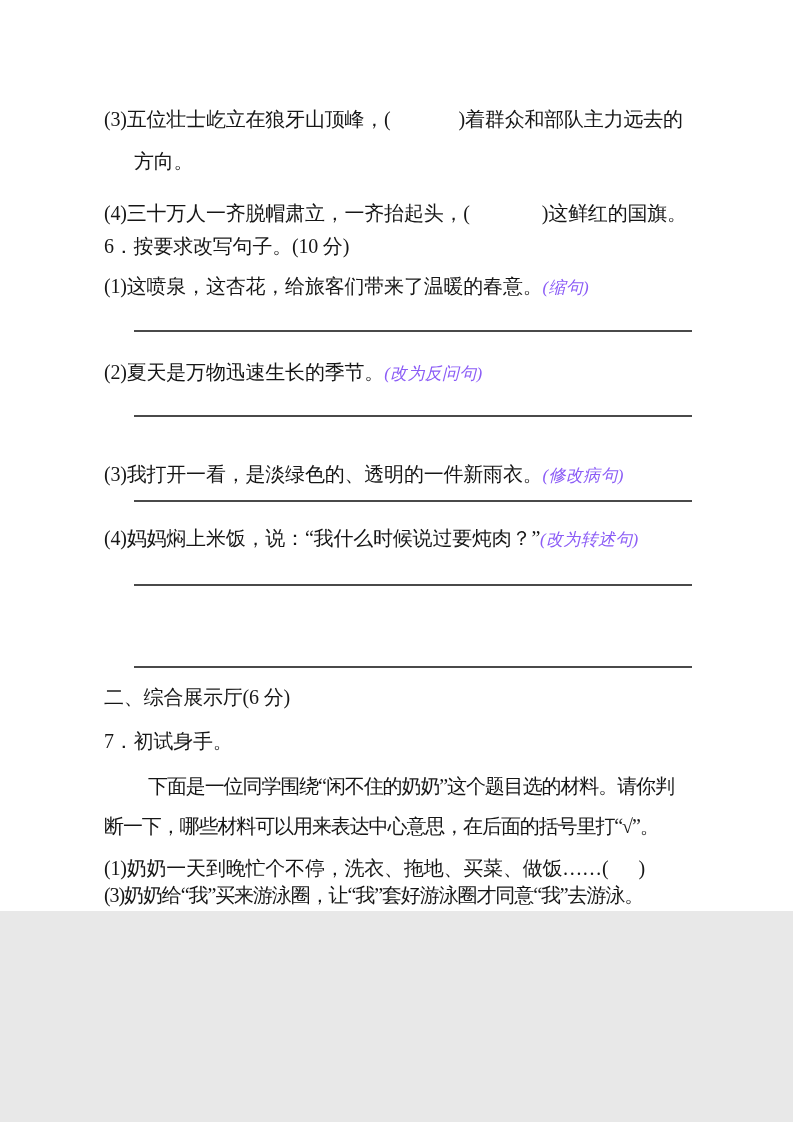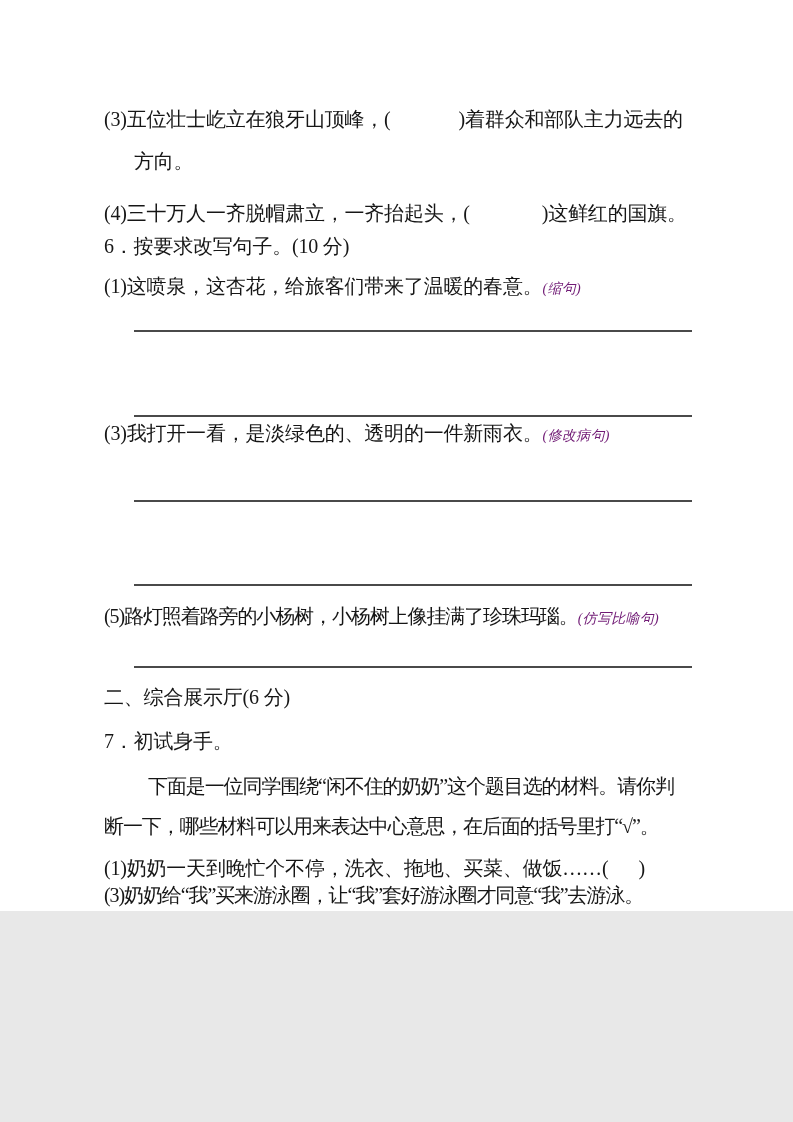--- a/index.html
+++ b/index.html
@@ -23,22 +23,22 @@
     font-size: 20px;
     line-height: 26px;
     white-space: nowrap;
     letter-spacing: -0.2px;
   }
   .line.tight { letter-spacing: -1.1px; }
   .indent-1 { left: 134px; }
   .indent-para { left: 148px; }
   .note {
     font-style: italic;
-    font-size: 14px;
-    color: #701a75;
+    font-size: 17px;
+    color: #8b5cf6;
     letter-spacing: 0.3px;
   }
   .fill-gap {
     display: inline-block;
     height: 1px;
   }
   .gap-68 { width: 68px; }
   .gap-72 { width: 72px; }
   .gap-30 { width: 30px; }
   .gap-34 { width: 34px; }
@@ -58,28 +58,29 @@
   <div class="line" style="top:106px"><span>(3)五位壮士屹立在狼牙山顶峰，(</span><span class="fill-gap gap-68"></span><span>)着群众和部队主力远去的</span></div>
   <div class="line indent-1" style="top:148px"><span>方向。</span></div>
 
   <div class="line" style="top:200px"><span>(4)三十万人一齐脱帽肃立，一齐抬起头，(</span><span class="fill-gap gap-72"></span><span>)这鲜红的国旗。</span></div>
 
   <div class="line" style="top:233px"><span>6．按要求改写句子。(10 分)</span></div>
 
   <div class="line" style="top:273px"><span>(1)这喷泉，这杏花，给旅客们带来了温暖的春意。</span><span class="note">(缩句)</span></div>
   <div class="answer-line" style="top:330px"></div>
 
+  <div class="line" style="top:359px"><span>(2)夏天是万物迅速生长的季节。</span><span class="note">(改为反问句)</span></div>
   <div class="answer-line" style="top:415px"></div>
 
-  <div class="line" style="top:420px"><span>(3)我打开一看，是淡绿色的、透明的一件新雨衣。</span><span class="note">(修改病句)</span></div>
+  <div class="line" style="top:461px"><span>(3)我打开一看，是淡绿色的、透明的一件新雨衣。</span><span class="note">(修改病句)</span></div>
   <div class="answer-line" style="top:500px"></div>
 
+  <div class="line" style="top:525px"><span>(4)妈妈焖上米饭，说：“我什么时候说过要炖肉？”</span><span class="note">(改为转述句)</span></div>
   <div class="answer-line" style="top:584px"></div>
 
-  <div class="line tight" style="top:603px"><span>(5)路灯照着路旁的小杨树，小杨树上像挂满了珍珠玛瑙。</span><span class="note">(仿写比喻句)</span></div>
   <div class="answer-line" style="top:666px"></div>
 
   <div class="line" style="top:684px"><span>二、综合展示厅(6 分)</span></div>
 
   <div class="line" style="top:728px"><span>7．初试身手。</span></div>
 
   <div class="line tight" style="top:813px"><span>断一下，哪些材料可以用来表达中心意思，在后面的括号里打“√”。</span></div>
   <div class="line indent-para tight" style="top:773px"><span>下面是一位同学围绕“闲不住的奶奶”这个题目选的材料。请你判</span></div>
 
   <div class="line" style="top:855px"><span>(1)奶奶一天到晚忙个不停，洗衣、拖地、买菜、做饭……(</span><span class="fill-gap gap-30"></span><span>)</span></div>

